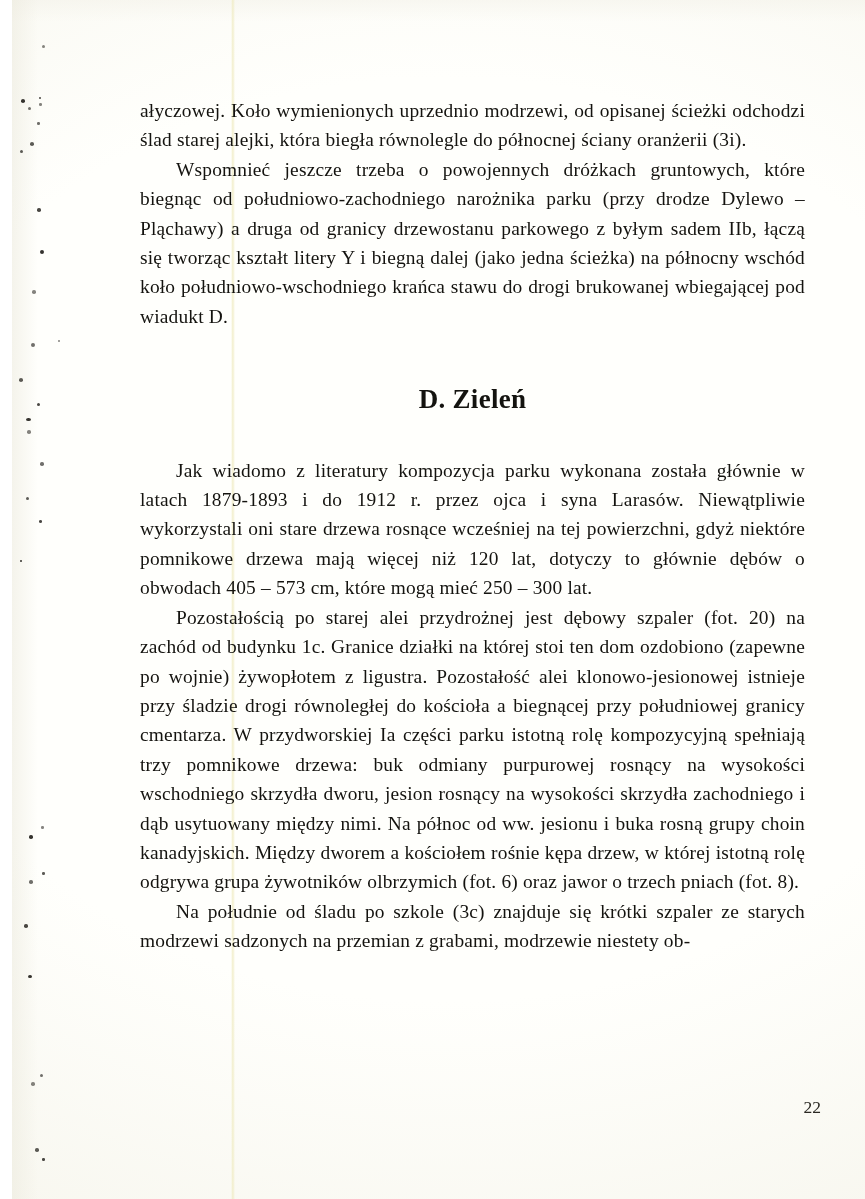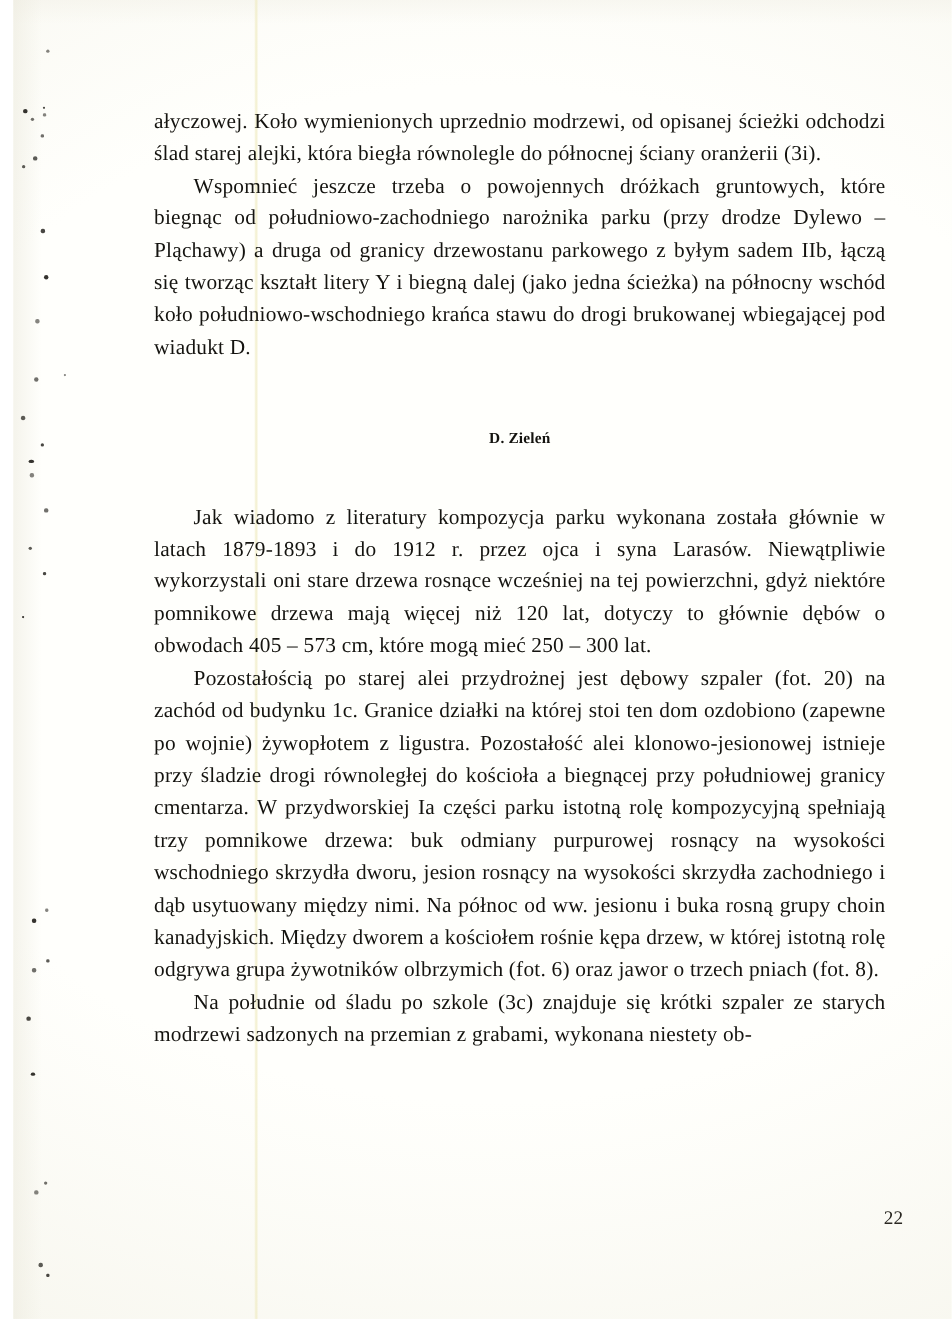--- a/index.html
+++ b/index.html
@@ -60,21 +60,21 @@
   }
 
   p.para.indent {
     text-indent: 36px;
   }
 
   h2.section-heading {
     margin: 0;
     padding: 0;
     text-align: center;
-    font-size: 14px;
+    font-size: 27px;
     line-height: 29.4px;
     font-weight: bold;
     letter-spacing: 0.01em;
   }
 
   .heading-block {
     margin-top: 54px;
     margin-bottom: 41px;
   }
 
@@ -148,19 +148,19 @@
 
     <div class="heading-block">
       <h2 class="section-heading">D. Zieleń</h2>
     </div>
 
     <p class="para indent">Jak wiadomo z literatury kompozycja parku wykonana została głównie w latach 1879-1893 i do 1912 r. przez ojca i syna Larasów. Niewątpliwie wykorzystali oni stare drzewa rosnące wcześniej na tej powierzchni, gdyż niektóre pomnikowe drzewa mają więcej niż 120 lat, dotyczy to głównie dębów o obwodach 405 – 573 cm, które mogą mieć 250 – 300 lat.</p>
 
 
     <p class="para indent">Pozostałością po starej alei przydrożnej jest dębowy szpaler (fot. 20) na zachód od budynku 1c. Granice działki na której stoi ten dom ozdobiono (zapewne po wojnie) żywopłotem z ligustra. Pozostałość alei klonowo-jesionowej istnieje przy śladzie drogi równoległej do kościoła a biegnącej przy południowej granicy cmentarza. W przydworskiej Ia części parku istotną rolę kompozycyjną spełniają trzy pomnikowe drzewa: buk odmiany purpurowej rosnący na wysokości wschodniego skrzydła dworu, jesion rosnący na wysokości skrzydła zachodniego i dąb usytuowany między nimi. Na północ od ww. jesionu i buka rosną grupy choin kanadyjskich. Między dworem a kościołem rośnie kępa drzew, w której istotną rolę odgrywa grupa żywotników olbrzymich (fot. 6) oraz jawor o trzech pniach (fot. 8).</p>
 
-    <p class="para indent">Na południe od śladu po szkole (3c) znajduje się krótki szpaler ze starych modrzewi sadzonych na przemian z grabami, wykonana niestety ob-</p>
+    <p class="para indent">Na południe od śladu po szkole (3c) znajduje się krótki szpaler ze starych modrzewi sadzonych na przemian z grabami, modrzewie niestety ob-</p>
 
   </div>
 
   <div id="page-number">22</div>
 
 </div>
 
 </body></html>

